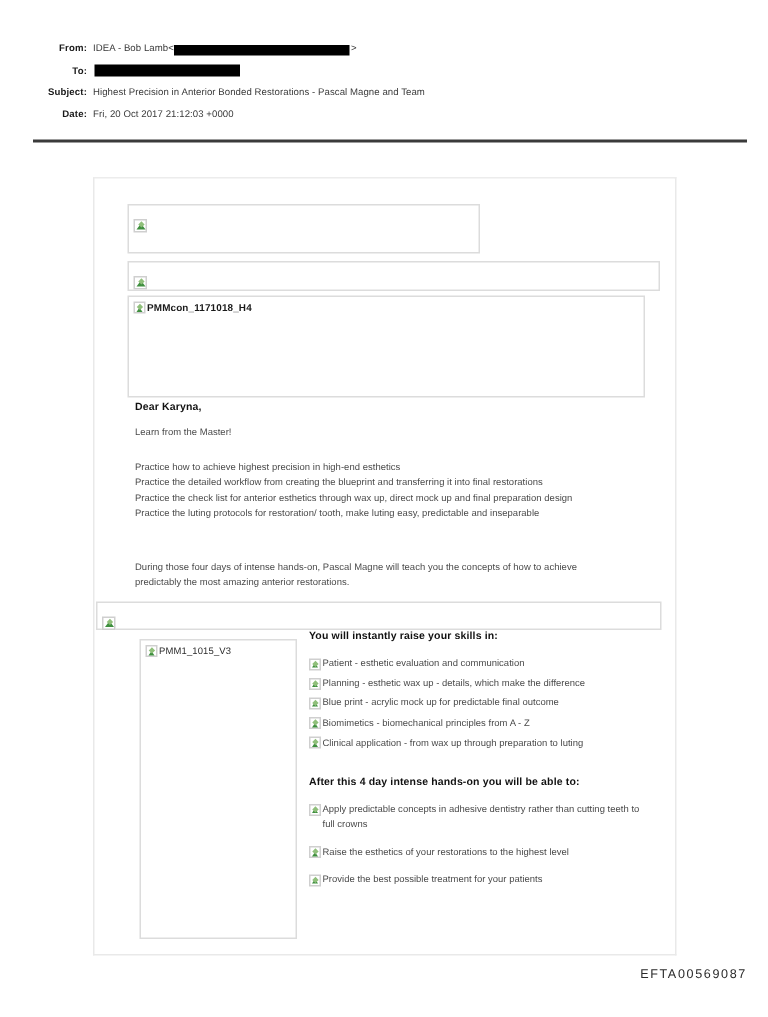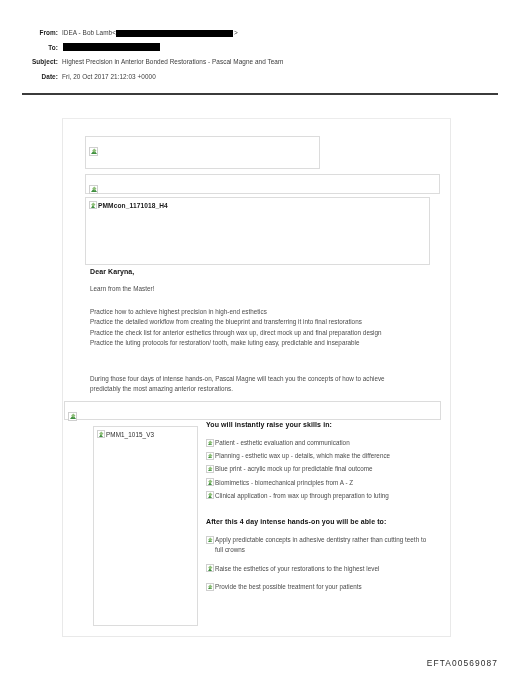--- a/index.html
+++ b/index.html
@@ -192,21 +192,21 @@
     letter-spacing: 0.02px;
   }
   .blist.spaced li { margin-bottom: 9px; }
   .blist li .bi { margin-top: 0.5px; }
   .blist li span.txt { display: block; }
 
   
   .bates {
     position: absolute;
     right: 14px;
-    bottom: 10px;
+    bottom: 24px;
     font-size: 8.4px;
     color: #2b2b2b;
     letter-spacing: 1.1px;
     font-family: "Liberation Sans", sans-serif;
   }
 </style>
 </head>
 <body>
 
 <div class="hdr">

